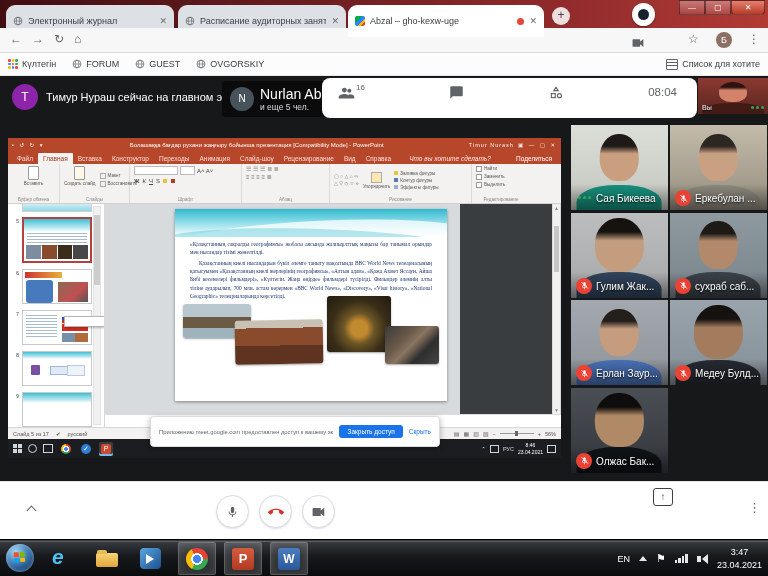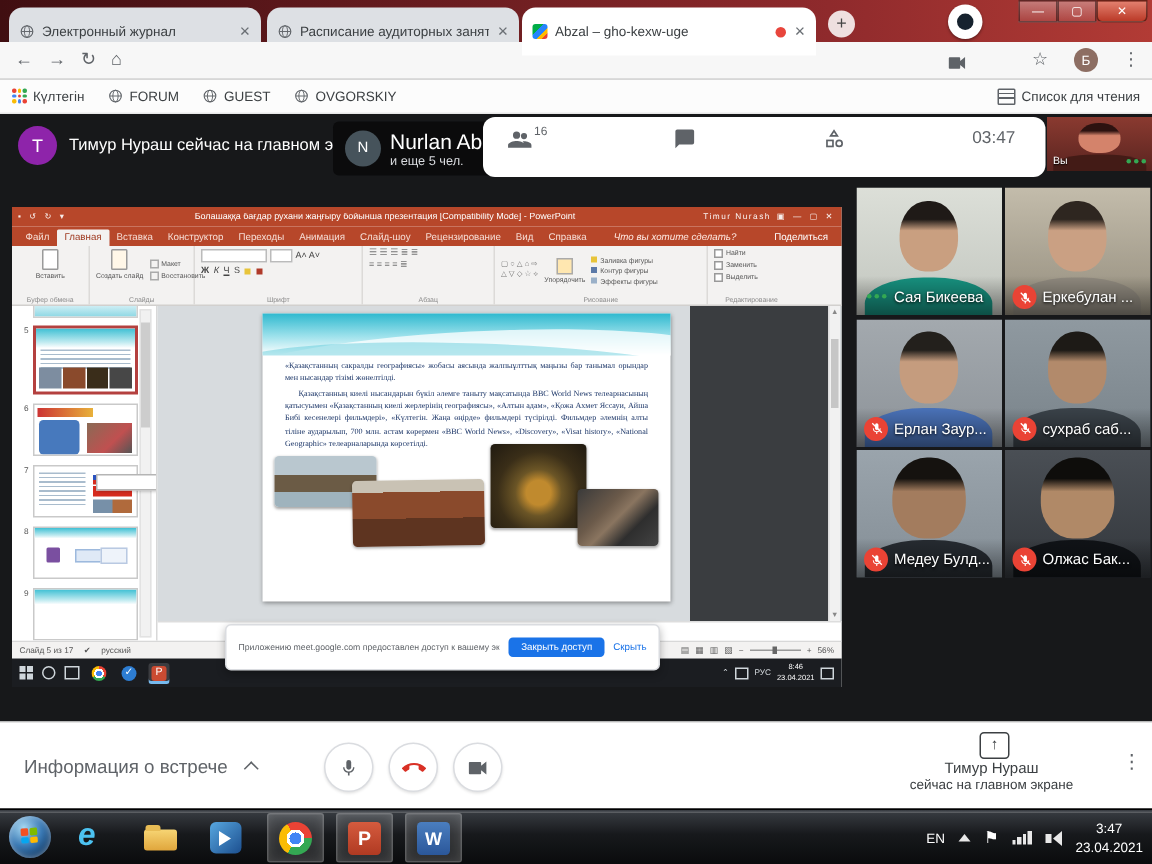--- a/index.html
+++ b/index.html
@@ -350,21 +350,21 @@
     <div class="bm">
       <svg class="globe" viewBox="0 0 16 16">
           <circle cx="8" cy="8" r="6.2" fill="none" stroke="#5f6368" stroke-width="1.2"></circle>
           <ellipse cx="8" cy="8" rx="2.8" ry="6.2" fill="none" stroke="#5f6368" stroke-width="1"></ellipse>
           <path d="M2 8h12" stroke="#5f6368" stroke-width="1" fill="none"></path>
         </svg>
       <span>OVGORSKIY</span>
     </div>
     <div class="readlist">
       <span class="rlicon"></span>
-      <span>Список для чтения</span>
+      <span>Список для хотите</span>
     </div>
   </div>
 
   <div class="meet">
 
     <div class="banner">
       <div class="av purple">T</div>
       <span>Тимур Нураш сейчас на главном экране</span>
     </div>
 
@@ -388,21 +388,21 @@
             <path fill="#5f6368" d="M4 2h16a2 2 0 0 1 2 2v12a2 2 0 0 1-2 2H6l-4 4V4a2 2 0 0 1 2-2zm3 5.2h10v1.6H7zm0 4h10v1.6H7z"></path>
           </svg>
       </span>
       <span class="hitem">
         <svg width="16" height="15" viewBox="0 0 24 24" fill="none" stroke="#5f6368" stroke-width="1.8">
             <path d="M12 3.5l3.6 5.5H8.4z"></path>
             <circle cx="17.5" cy="17" r="3.2"></circle>
             <rect x="4.5" y="13.8" width="6.4" height="6.4"></rect>
           </svg>
       </span>
-      <span class="htime">03:47</span>
+      <span class="htime">08:04</span>
     </div>
 
     <div class="selfview">
       <div class="person" style="--wall:linear-gradient(180deg,#8a3a30,#5a2420);--hair:#2d1210;--skin:#d4836b;--shirt:#431b16"></div>
       <span class="you">Вы</span>
       <span class="gdots">
           <i></i>
           <i></i>
           <i></i>
         </span>
@@ -654,42 +654,53 @@
         <span class="micoff">
             <svg width="9" height="9" viewBox="0 0 24 24">
               <path fill="#fff" d="M12 15a3 3 0 0 0 3-3V6a3 3 0 0 0-6 0v6a3 3 0 0 0 3 3z"></path>
               <path fill="#fff" d="M17.3 12a5.3 5.3 0 0 1-10.6 0H5a7 7 0 0 0 6 6.9V22h2v-3.1a7 7 0 0 0 6-6.9h-1.7z"></path>
               <line x1="4" y1="3" x2="21" y2="20" stroke="#fff" stroke-width="2.3"></line>
             </svg>
           </span>
         <span class="pname">Еркебулан ...</span>
       </div>
       <div class="tile">
-        <div class="person" style="--wall:linear-gradient(180deg,#a3a9ae,#8d9399);--hair:#23201c;--skin:#c59c7e;--shirt:#4a72b8"></div>
+        <div class="person big" style="--wall:linear-gradient(180deg,#bcbdbf,#a7a8aa);--hair:#16130f;--skin:#c49d7f;--shirt:#31445c"></div>
         <span class="micoff">
             <svg width="9" height="9" viewBox="0 0 24 24">
               <path fill="#fff" d="M12 15a3 3 0 0 0 3-3V6a3 3 0 0 0-6 0v6a3 3 0 0 0 3 3z"></path>
               <path fill="#fff" d="M17.3 12a5.3 5.3 0 0 1-10.6 0H5a7 7 0 0 0 6 6.9V22h2v-3.1a7 7 0 0 0 6-6.9h-1.7z"></path>
               <line x1="4" y1="3" x2="21" y2="20" stroke="#fff" stroke-width="2.3"></line>
             </svg>
           </span>
-        <span class="pname">Ерлан Заур...</span>
+        <span class="pname">Гулим Жак...</span>
       </div>
       <div class="tile">
         <div class="person" style="--wall:linear-gradient(180deg,#8f99a0,#79838a);--hair:#1d1a16;--skin:#b28a6b;--shirt:#3a4249"></div>
         <span class="micoff">
             <svg width="9" height="9" viewBox="0 0 24 24">
               <path fill="#fff" d="M12 15a3 3 0 0 0 3-3V6a3 3 0 0 0-6 0v6a3 3 0 0 0 3 3z"></path>
               <path fill="#fff" d="M17.3 12a5.3 5.3 0 0 1-10.6 0H5a7 7 0 0 0 6 6.9V22h2v-3.1a7 7 0 0 0 6-6.9h-1.7z"></path>
               <line x1="4" y1="3" x2="21" y2="20" stroke="#fff" stroke-width="2.3"></line>
             </svg>
           </span>
         <span class="pname">сухраб саб...</span>
       </div>
       <div class="tile">
+        <div class="person" style="--wall:linear-gradient(180deg,#a3a9ae,#8d9399);--hair:#23201c;--skin:#c59c7e;--shirt:#4a72b8"></div>
+        <span class="micoff">
+            <svg width="9" height="9" viewBox="0 0 24 24">
+              <path fill="#fff" d="M12 15a3 3 0 0 0 3-3V6a3 3 0 0 0-6 0v6a3 3 0 0 0 3 3z"></path>
+              <path fill="#fff" d="M17.3 12a5.3 5.3 0 0 1-10.6 0H5a7 7 0 0 0 6 6.9V22h2v-3.1a7 7 0 0 0 6-6.9h-1.7z"></path>
+              <line x1="4" y1="3" x2="21" y2="20" stroke="#fff" stroke-width="2.3"></line>
+            </svg>
+          </span>
+        <span class="pname">Ерлан Заур...</span>
+      </div>
+      <div class="tile">
         <div class="person big" style="--wall:linear-gradient(180deg,#9aa4ac,#848e96);--hair:#15120f;--skin:#a37c5e;--shirt:#262b31"></div>
         <span class="micoff">
             <svg width="9" height="9" viewBox="0 0 24 24">
               <path fill="#fff" d="M12 15a3 3 0 0 0 3-3V6a3 3 0 0 0-6 0v6a3 3 0 0 0 3 3z"></path>
               <path fill="#fff" d="M17.3 12a5.3 5.3 0 0 1-10.6 0H5a7 7 0 0 0 6 6.9V22h2v-3.1a7 7 0 0 0 6-6.9h-1.7z"></path>
               <line x1="4" y1="3" x2="21" y2="20" stroke="#fff" stroke-width="2.3"></line>
             </svg>
           </span>
         <span class="pname">Медеу Булд...</span>
       </div>
@@ -702,21 +713,20 @@
               <line x1="4" y1="3" x2="21" y2="20" stroke="#fff" stroke-width="2.3"></line>
             </svg>
           </span>
         <span class="pname">Олжас Бак...</span>
       </div>
     </div>
   </div>
 
   <div class="bbar">
     <div class="minfo">
-      <span>Информация о встрече</span>
       <span class="chev"></span>
     </div>
     <div class="callbtns">
       <div class="cbtn">
         <svg width="13" height="13" viewBox="0 0 24 24">
             <path fill="#5f6368" d="M12 15a3 3 0 0 0 3-3V6a3 3 0 0 0-6 0v6a3 3 0 0 0 3 3z"></path>
             <path fill="#5f6368" d="M17.3 12a5.3 5.3 0 0 1-10.6 0H5a7 7 0 0 0 6 6.9V22h2v-3.1a7 7 0 0 0 6-6.9h-1.7z"></path>
           </svg>
       </div>
       <div class="cbtn">
@@ -724,24 +734,20 @@
             <path fill="#d93025" d="M12 9c-1.6 0-3.15.25-4.6.72v3.1c0 .4-.23.74-.56.9-.98.49-1.87 1.12-2.66 1.85-.18.18-.43.28-.7.28-.28 0-.53-.11-.71-.29L.29 13.08a.996.996 0 0 1 0-1.41C3.34 8.78 7.46 7 12 7s8.66 1.78 11.71 4.67c.18.18.29.43.29.71 0 .28-.11.53-.29.71l-2.48 2.48c-.18.18-.43.29-.71.29-.27 0-.52-.1-.7-.28-.79-.73-1.68-1.36-2.66-1.85-.33-.16-.56-.5-.56-.9v-3.1C15.15 9.25 13.6 9 12 9z"></path>
           </svg>
       </div>
       <div class="cbtn">
         <svg width="14" height="12" viewBox="0 0 24 18">
             <path fill="#5f6368" d="M15 6.5V3a1 1 0 0 0-1-1H2a1 1 0 0 0-1 1v12a1 1 0 0 0 1 1h12a1 1 0 0 0 1-1v-3.5l6 5v-15l-6 5z"></path>
           </svg>
       </div>
     </div>
     <div class="presbox">↑</div>
-    <div class="prestext">
-      <div class="a">Тимур Нураш</div>
-      <div class="b">сейчас на главном экране</div>
-    </div>
     <div class="bdots">⋮</div>
   </div>
 
   <div class="taskbar">
     <div class="orb">
       <span class="flag">
           <i style="background:#f25022"></i>
           <i style="background:#7fba00"></i>
           <i style="background:#05a6f0"></i>
           <i style="background:#ffb900"></i>

